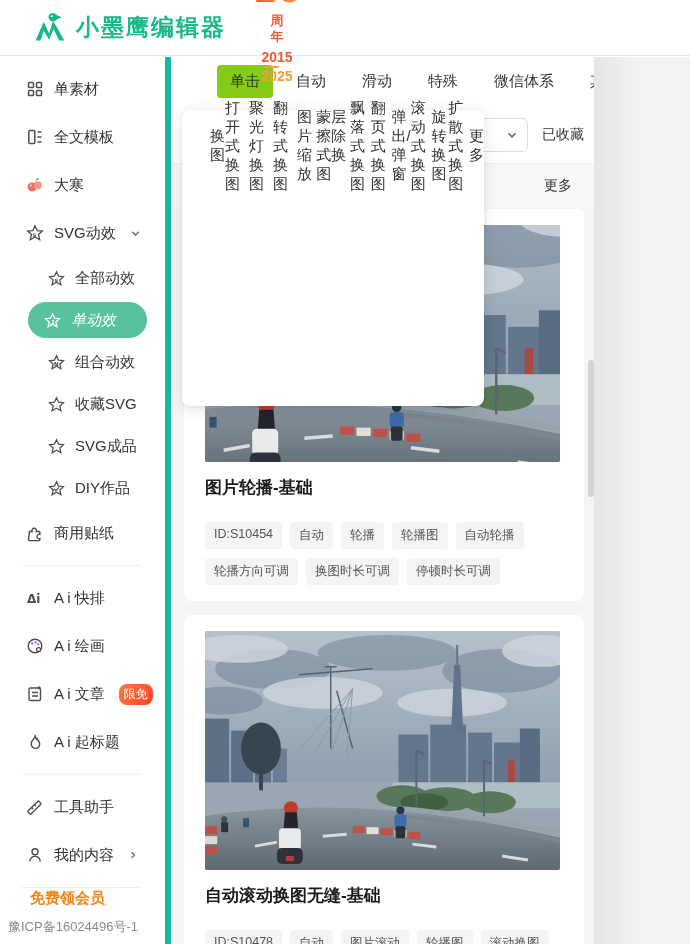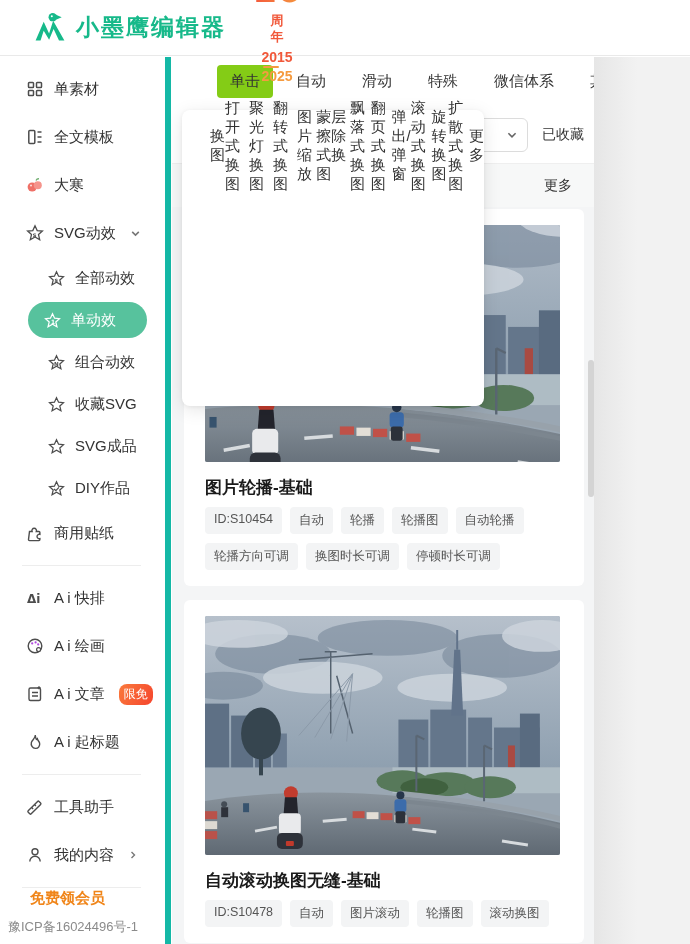--- a/index.html
+++ b/index.html
@@ -21,21 +21,21 @@
   .ann-y2 { color:#f59b40; }
   .ann-div { width:16px; height:2px; background:#f59b40; margin:1px 0 1px 2px; border-radius:1px; }
 
   
   .sidebar { position:absolute; left:0; top:57px; width:171px; bottom:0; background:#fff;
     border-right:6px solid #14b8a6; padding-top:8px; z-index:4; }
   .side-item { height:48px; display:flex; align-items:center; gap:10px; padding-left:26px;
     font-size:15px; color:#333; cursor:pointer; }
   .side-sub { height:42px; padding-left:48px; }
   .side-sub.active { height:36px; margin:3px 18px 3px 28px; padding-left:16px; border-radius:18px;
-    background:#57c29d; color:#fff; }
+    background:#57c29d; color:#fff;font-style:italic; }
   .side-divider { height:1px; background:#ededed; margin:8px 24px 8px 22px; }
   .badge-free { background:linear-gradient(120deg,#fa7a3c,#f5452d); color:#fff; font-size:12px;
     padding:2px 5px; border-radius:8px; margin-left:4px; white-space:nowrap; }
   .side-chev { margin-left:4px; display:inline-flex; }
   .side-footer-vip { position:absolute; left:30px; bottom:36px; color:#f08519; font-size:15px;
     font-weight:700; z-index:1; cursor:pointer; }
   .side-footer-icp { position:absolute; left:0; right:1px; bottom:0; background:#fff; z-index:2;
     padding:5px 0 8px 8px; font-size:13px; color:#8b8b8b; }
   .icon { display:inline-flex; flex:none; }
 
@@ -51,21 +51,21 @@
     color:#333; cursor:pointer; }
   .fav-link { font-size:14px; color:#333; cursor:pointer; }
   .morebar { background:#f7f8f8; border-top:1px solid #efefef; height:44px; display:flex;
     align-items:center; justify-content:flex-end; padding-right:22px; }
   .more-link { font-size:14px; color:#333; cursor:pointer; }
   .cards { padding:2px 10px 0 12px; display:flex; flex-direction:column; gap:14px; }
   .card { background:#fff; border-radius:6px; padding:16px 24px 16px 21px; cursor:pointer; }
   .card-img { width:100%; height:237px; border-radius:2px; overflow:hidden; display:block; background:#9aa7b3; }
   .card:nth-child(2) .card-img { height:239px; }
   .card-title { margin-top:14px; font-size:17px; font-weight:700; color:#1a1a1a; }
-  .tag-row { margin-top:8px; display:flex; flex-wrap:wrap; gap:9px 8px; }
+  .tag-row { margin-top:23px; display:flex; flex-wrap:wrap; gap:9px 8px; }
   .tag { background:#f3f4f5; color:#555; font-size:12.5px; padding:5px 9px; border-radius:4px; white-space:nowrap; }
 
   
   .scroll-thumb { position:absolute; right:0; top:303px; width:6px; height:137px; background:#d4d4d4;
     border-radius:3px; z-index:6; }
 
   
   .gutter { position:absolute; left:594px; right:0; top:57px; bottom:0;
     background:linear-gradient(90deg,#e6e6e6,#f2f2f2 45%); }
 

